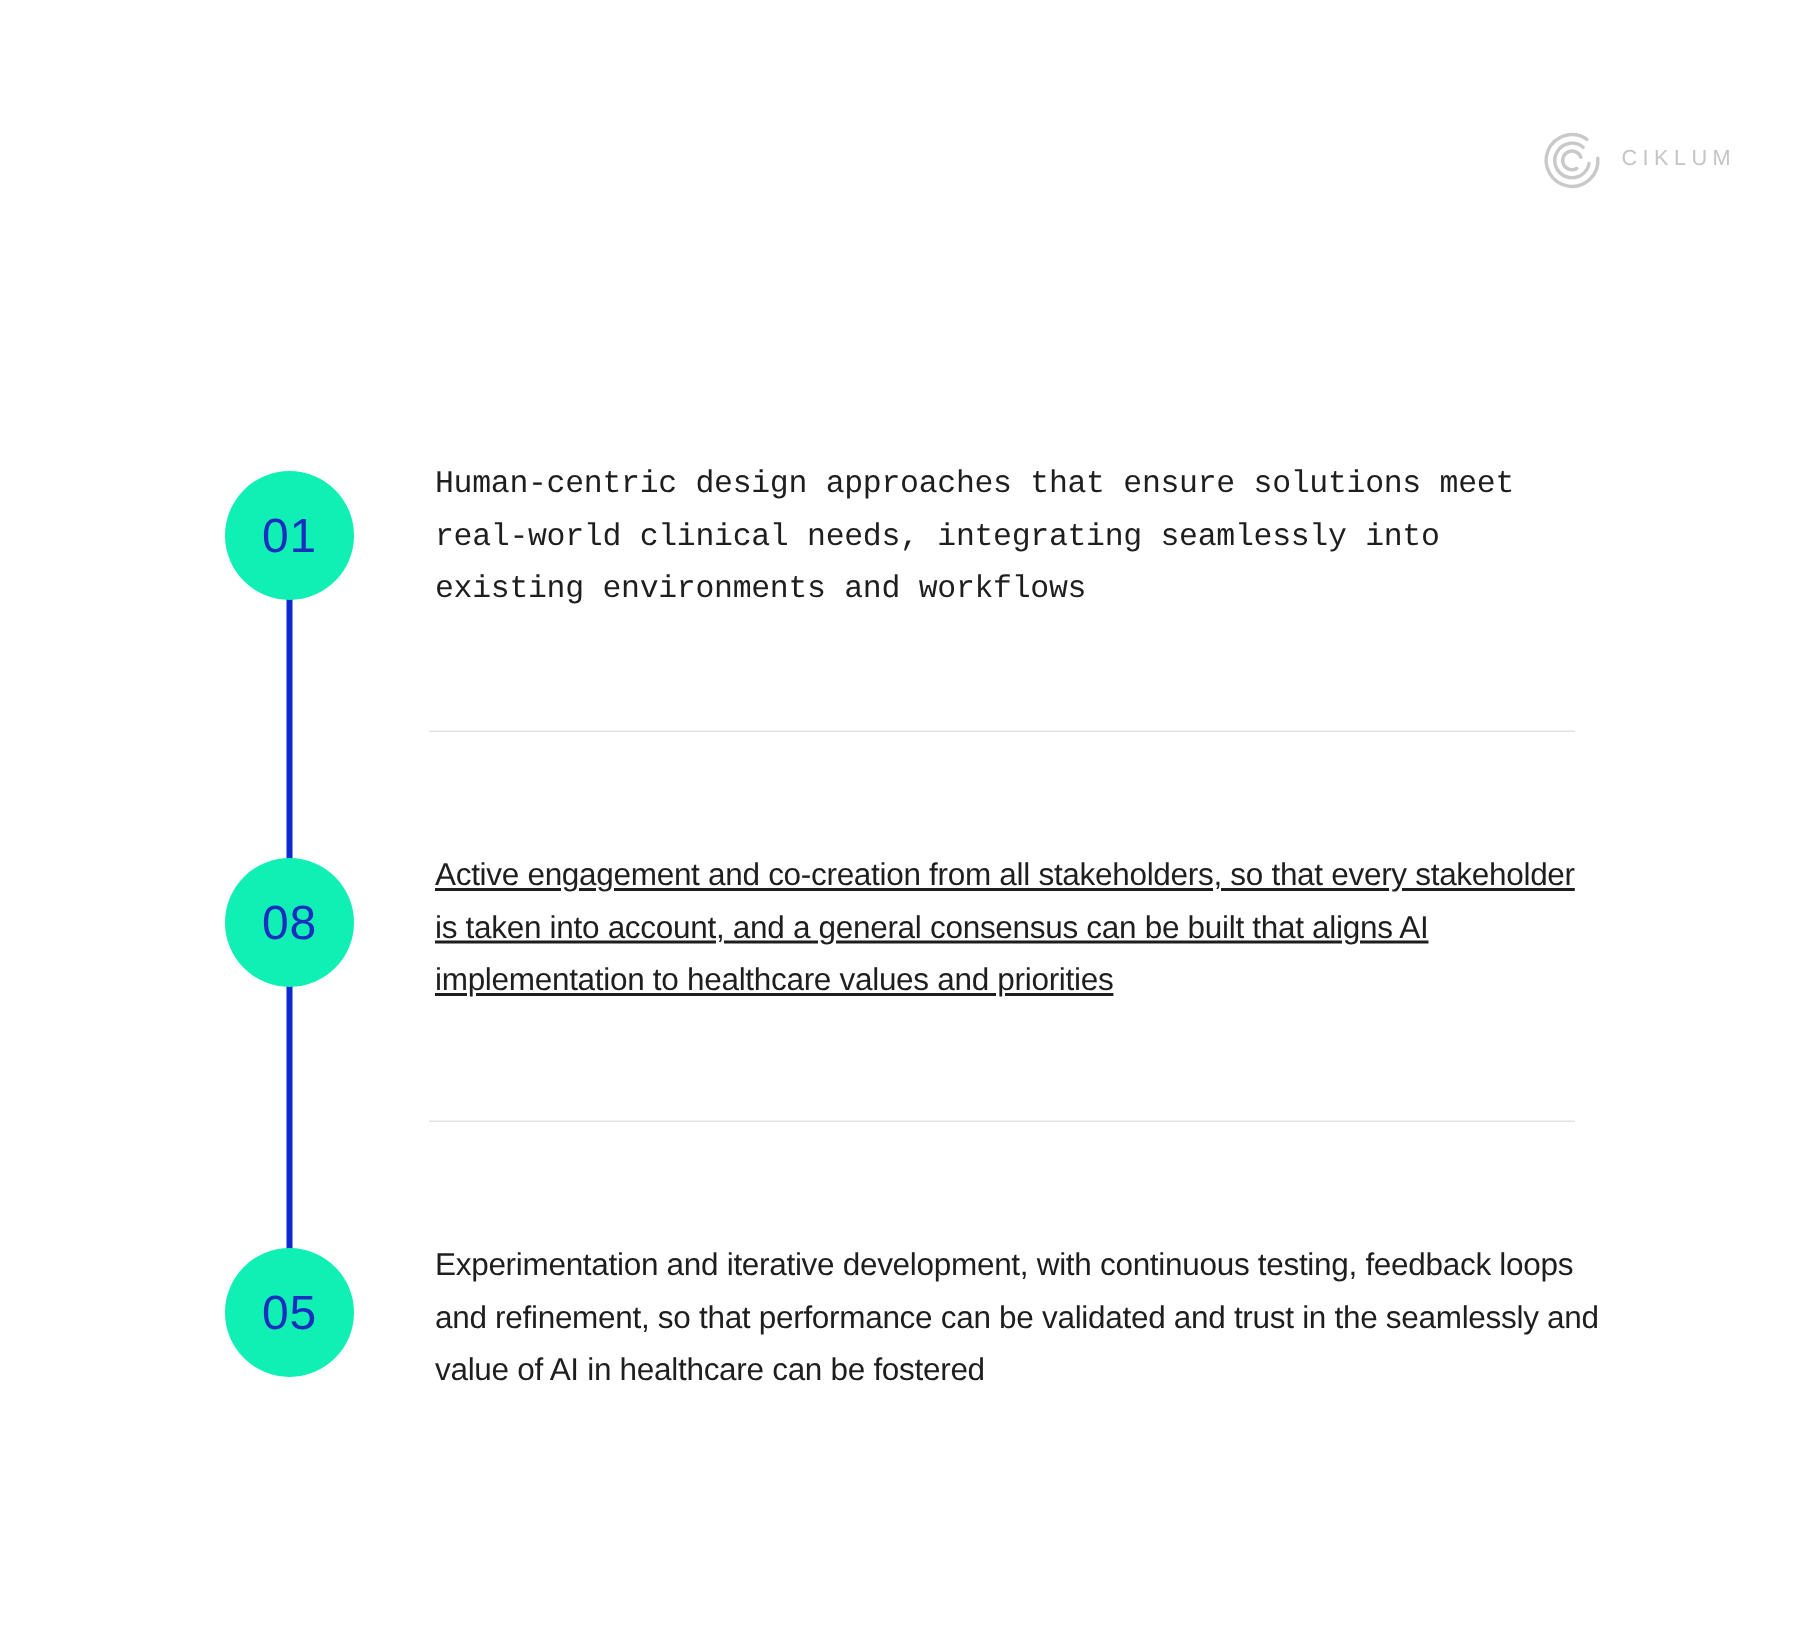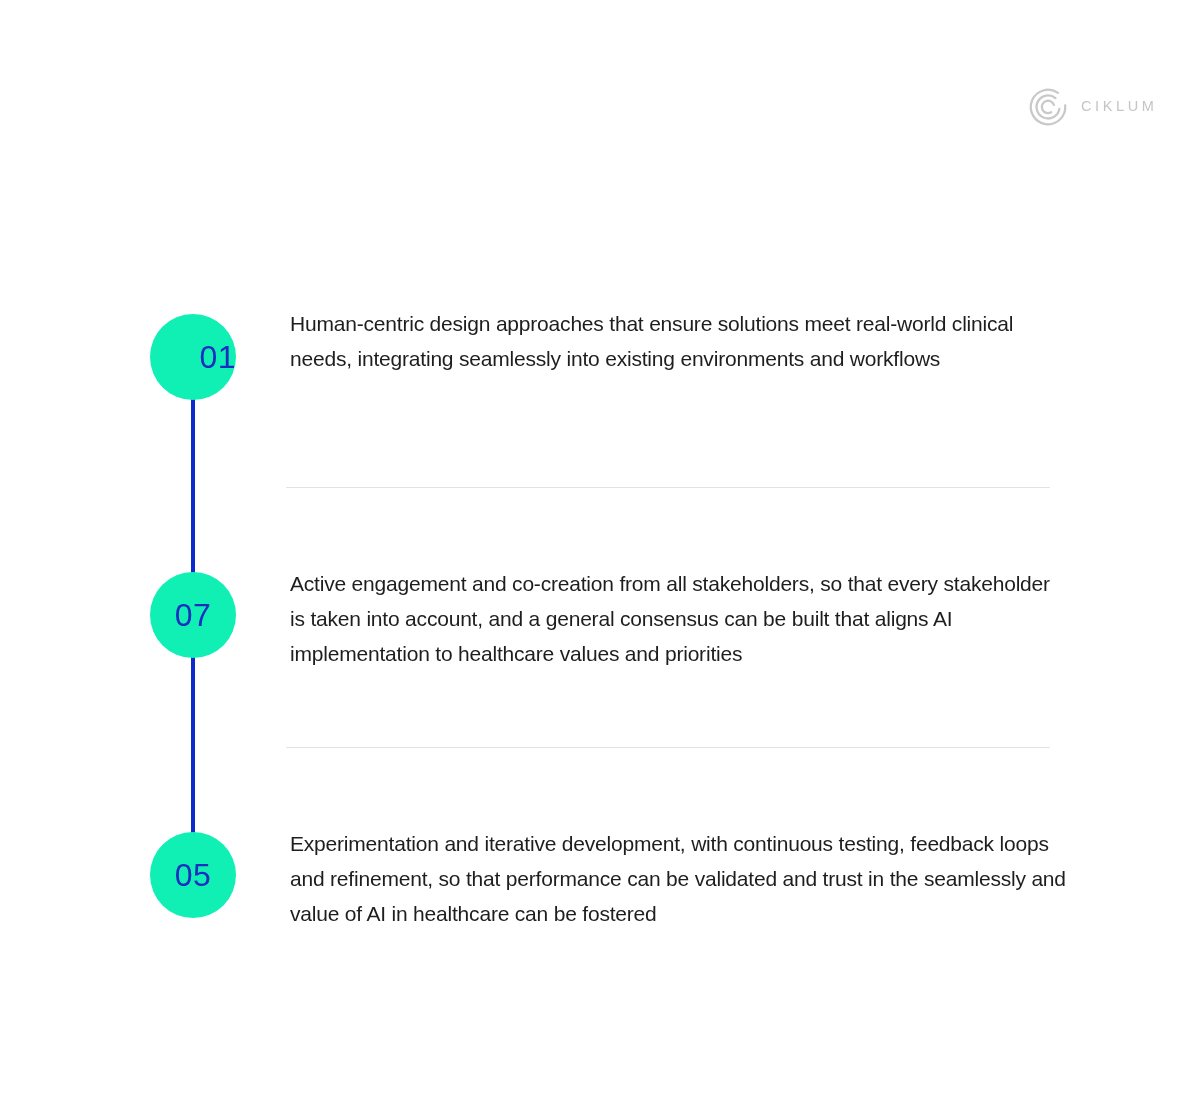--- a/index.html
+++ b/index.html
@@ -62,38 +62,38 @@
     align-items: center;
     justify-content: center;
     z-index: 1;
   }
   .step-circle span {
     font-size: 32px;
     line-height: 1;
     color: var(--number-color, #1b2ec0);
     letter-spacing: 0.5px;
   }
-  .circle-1 { top: 276px; justify-content: flex-end; }
+  .circle-1 { top: 276px; }
   .circle-2 { top: 534px; }
   .circle-3 { top: 794px; }
 
   
   .step-text {
     position: absolute;
     left: 290px;
     width: 780px;
     margin: 0;
     font-size: 21px;
     line-height: 35px;
     letter-spacing: -0.2px;
     color: var(--text-color, #1e1e1e);
     z-index: 1;
   }
-  .text-1 { top: 268px; }
-  .text-2 { top: 528px; }
+  .text-1 { top: 268px; font-family: Liberation Mono, monospace; }
+  .text-2 { top: 528px; text-decoration: underline; }
   .text-3 { top: 788px; }
 
   
   .divider {
     position: absolute;
     left: 286px;
     width: 764px;
     height: 1px;
     background: var(--divider-color, #e2e2e2);
   }
@@ -117,21 +117,21 @@
   <div class="timeline-line"></div>
 
   <div class="step-circle circle-1">
     <span>01</span>
   </div>
   <p class="step-text text-1">Human-centric design approaches that ensure solutions meet real-world clinical needs, integrating seamlessly into existing environments and workflows</p>
 
   <div class="divider divider-1"></div>
 
   <div class="step-circle circle-2">
-    <span>07</span>
+    <span>08</span>
   </div>
   <p class="step-text text-2">Active engagement and co-creation from all stakeholders, so that every stakeholder is taken into account, and a general consensus can be built that aligns AI implementation to healthcare values and priorities</p>
 
   <div class="divider divider-2"></div>
 
   <div class="step-circle circle-3">
     <span>05</span>
   </div>
   <p class="step-text text-3">Experimentation and iterative development, with continuous testing, feedback loops and refinement, so that performance can be validated and trust in the seamlessly and value of AI in healthcare can be fostered</p>
 

